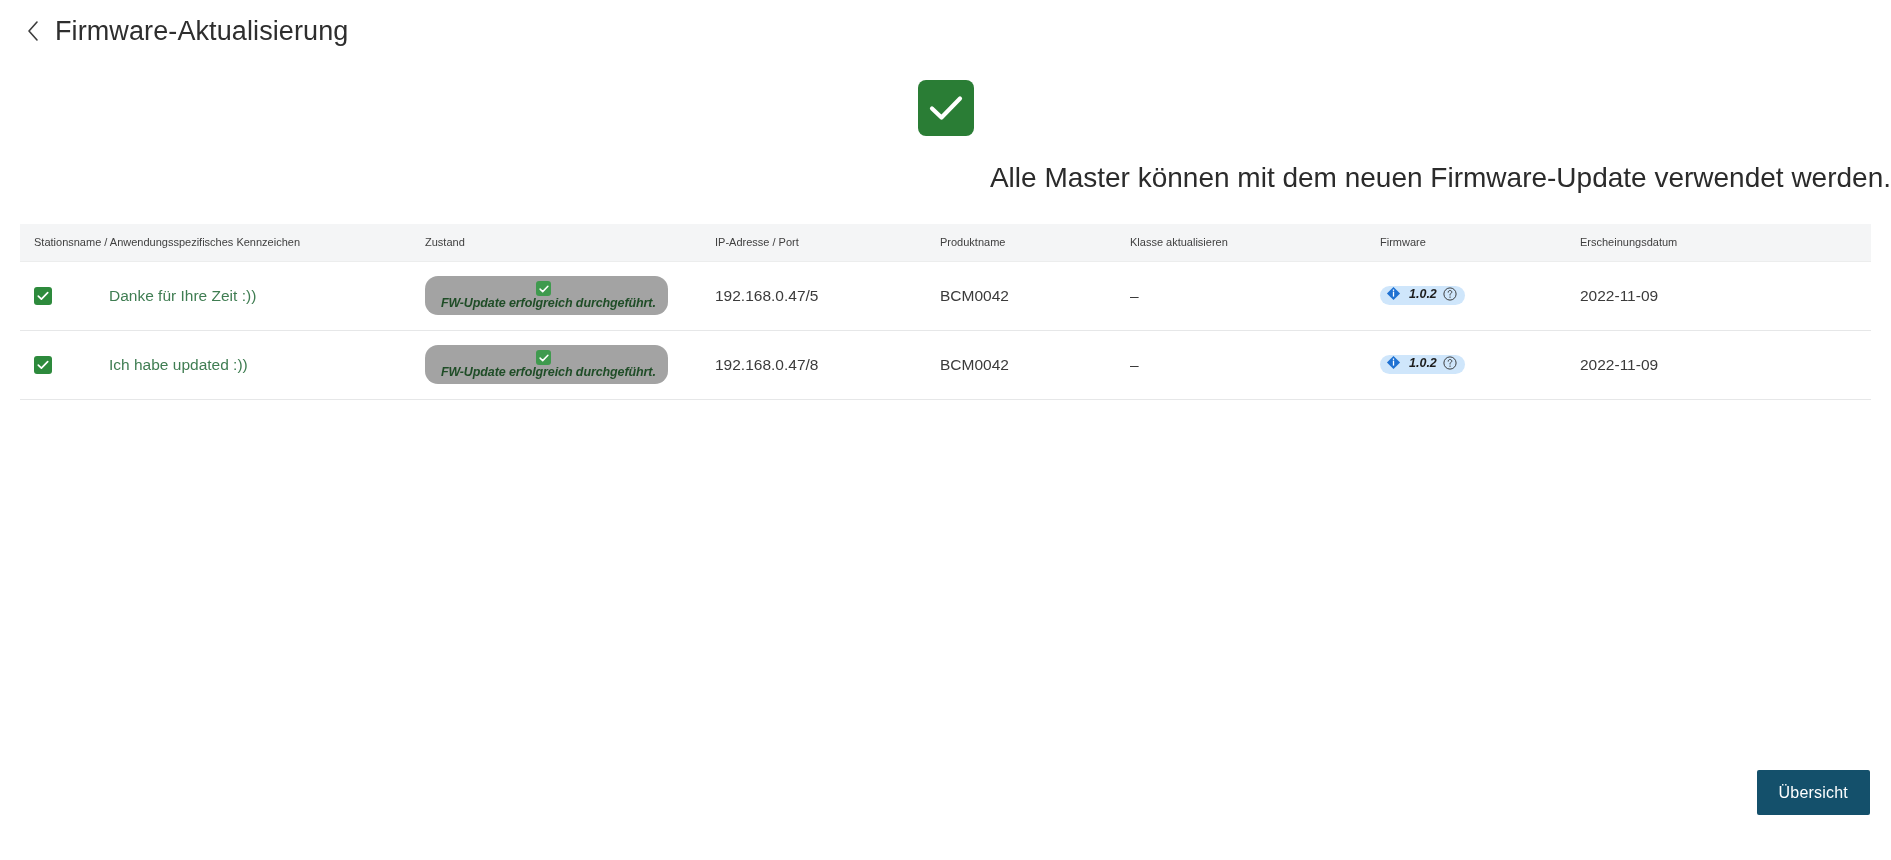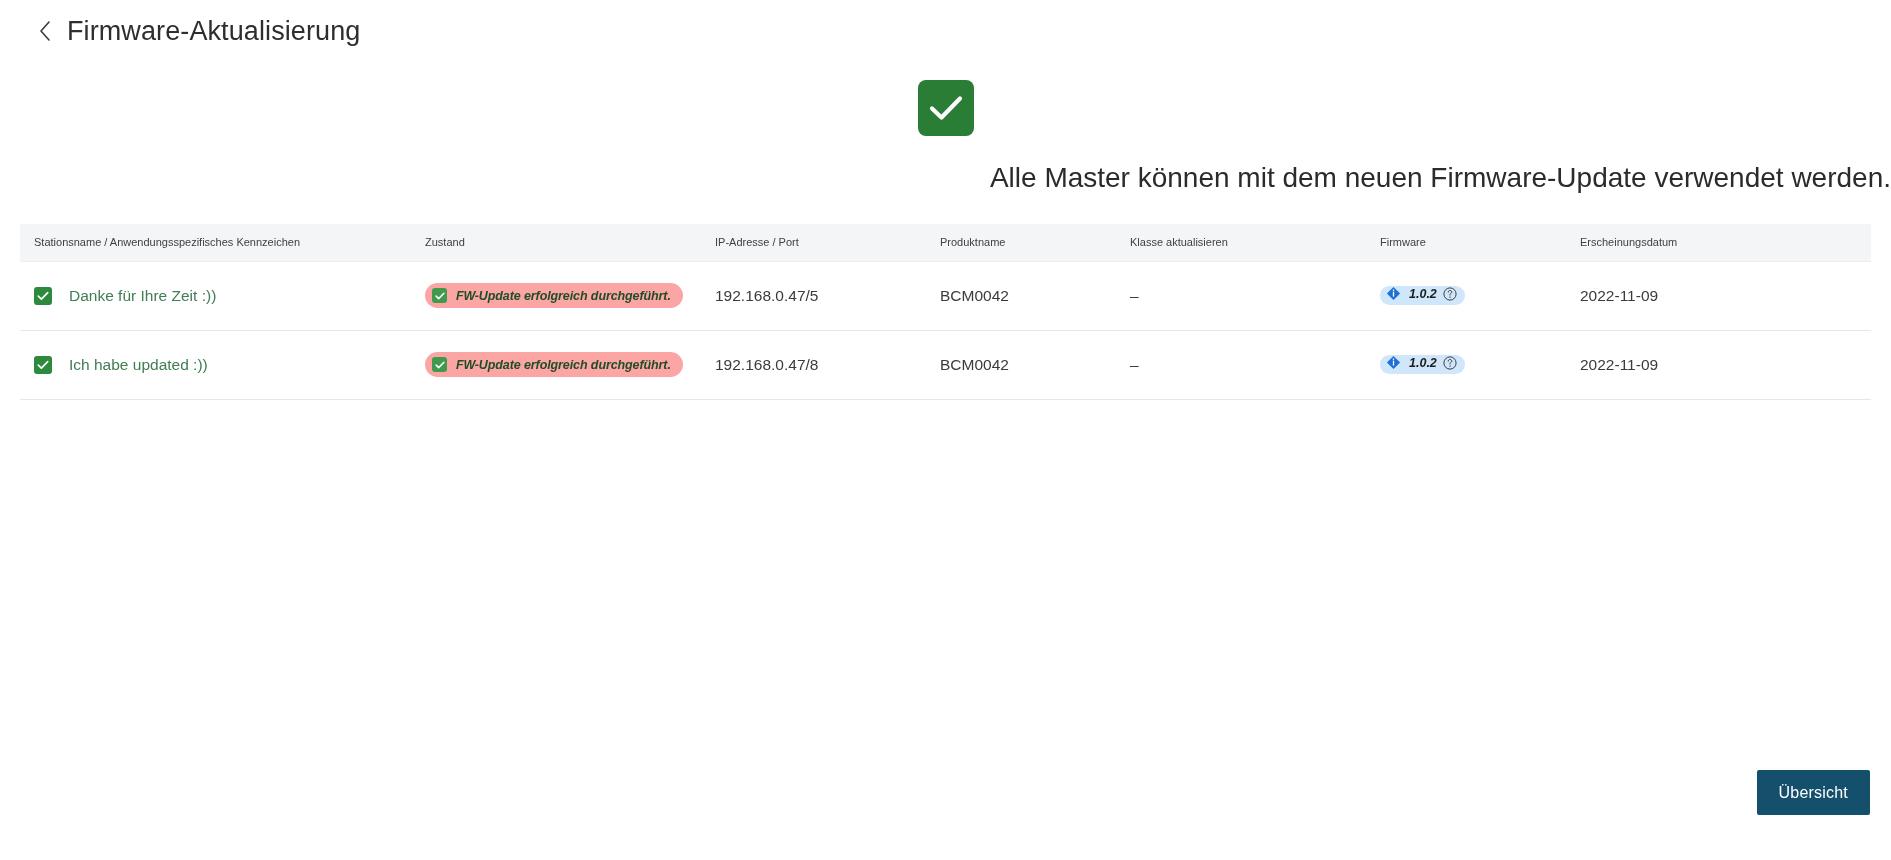--- a/index.html
+++ b/index.html
@@ -16,21 +16,20 @@
     position: relative;
   }
 
   
   .page-header {
     display: flex;
     align-items: center;
     padding: 18px 15px 0 20px;
     height: 44px;
     box-sizing: border-box;
-    margin-left: 12px;
   }
   .back-chevron {
     width: 26px;
     height: 26px;
     display: flex;
     align-items: center;
     justify-content: center;
     cursor: pointer;
     flex: none;
   }
@@ -108,20 +107,21 @@
   .col-product { width: 190px; }
   .col-class   { width: 250px; }
   .col-fw      { width: 200px; }
   .col-date    { width: auto; }
 
   
   .station-cell {
     display: flex;
     align-items: flex-start;
     padding-left: 14px;
+    gap: 40px;
   }
   .checkbox-green {
     width: 18px;
     height: 18px;
     border-radius: 3px;
     background: #2d8a3c;
     display: inline-flex;
     align-items: center;
     justify-content: center;
     flex: none;
@@ -131,25 +131,26 @@
   .station-name {
     margin-left: 17px;
     color: #3f7d52;
     font-size: 15.5px;
   }
 
   
   .state-badge {
     display: inline-flex;
     align-items: center;
-    background: #fca5a5;
+    background: #a3a3a3;
     border-radius: 13px;
     padding: 5px 12px 5px 7px;
     max-width: 100%;
     box-sizing: border-box;
+    flex-direction: column;
   }
   .state-badge .badge-check {
     width: 15px;
     height: 15px;
     border-radius: 3px;
     background: #3f9a4e;
     display: inline-flex;
     align-items: center;
     justify-content: center;
     flex: none;

